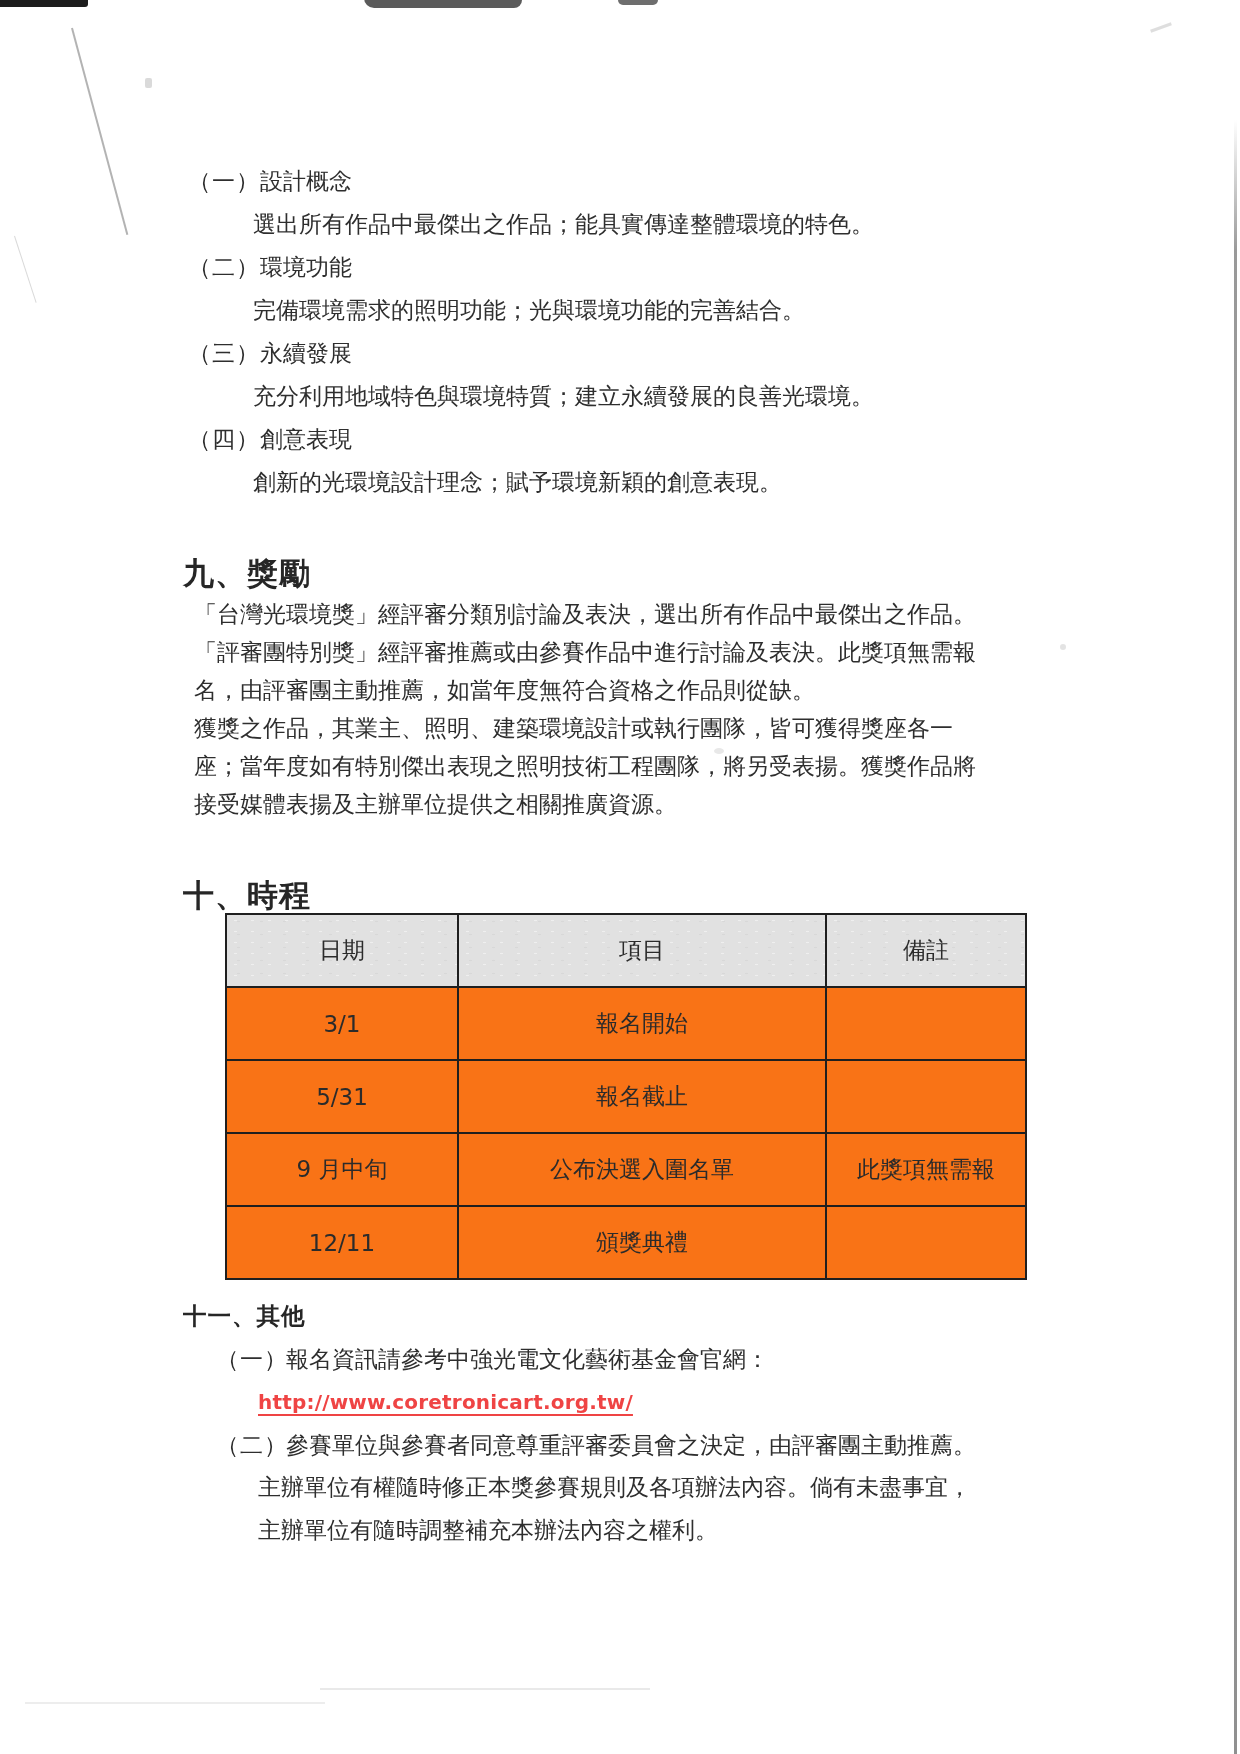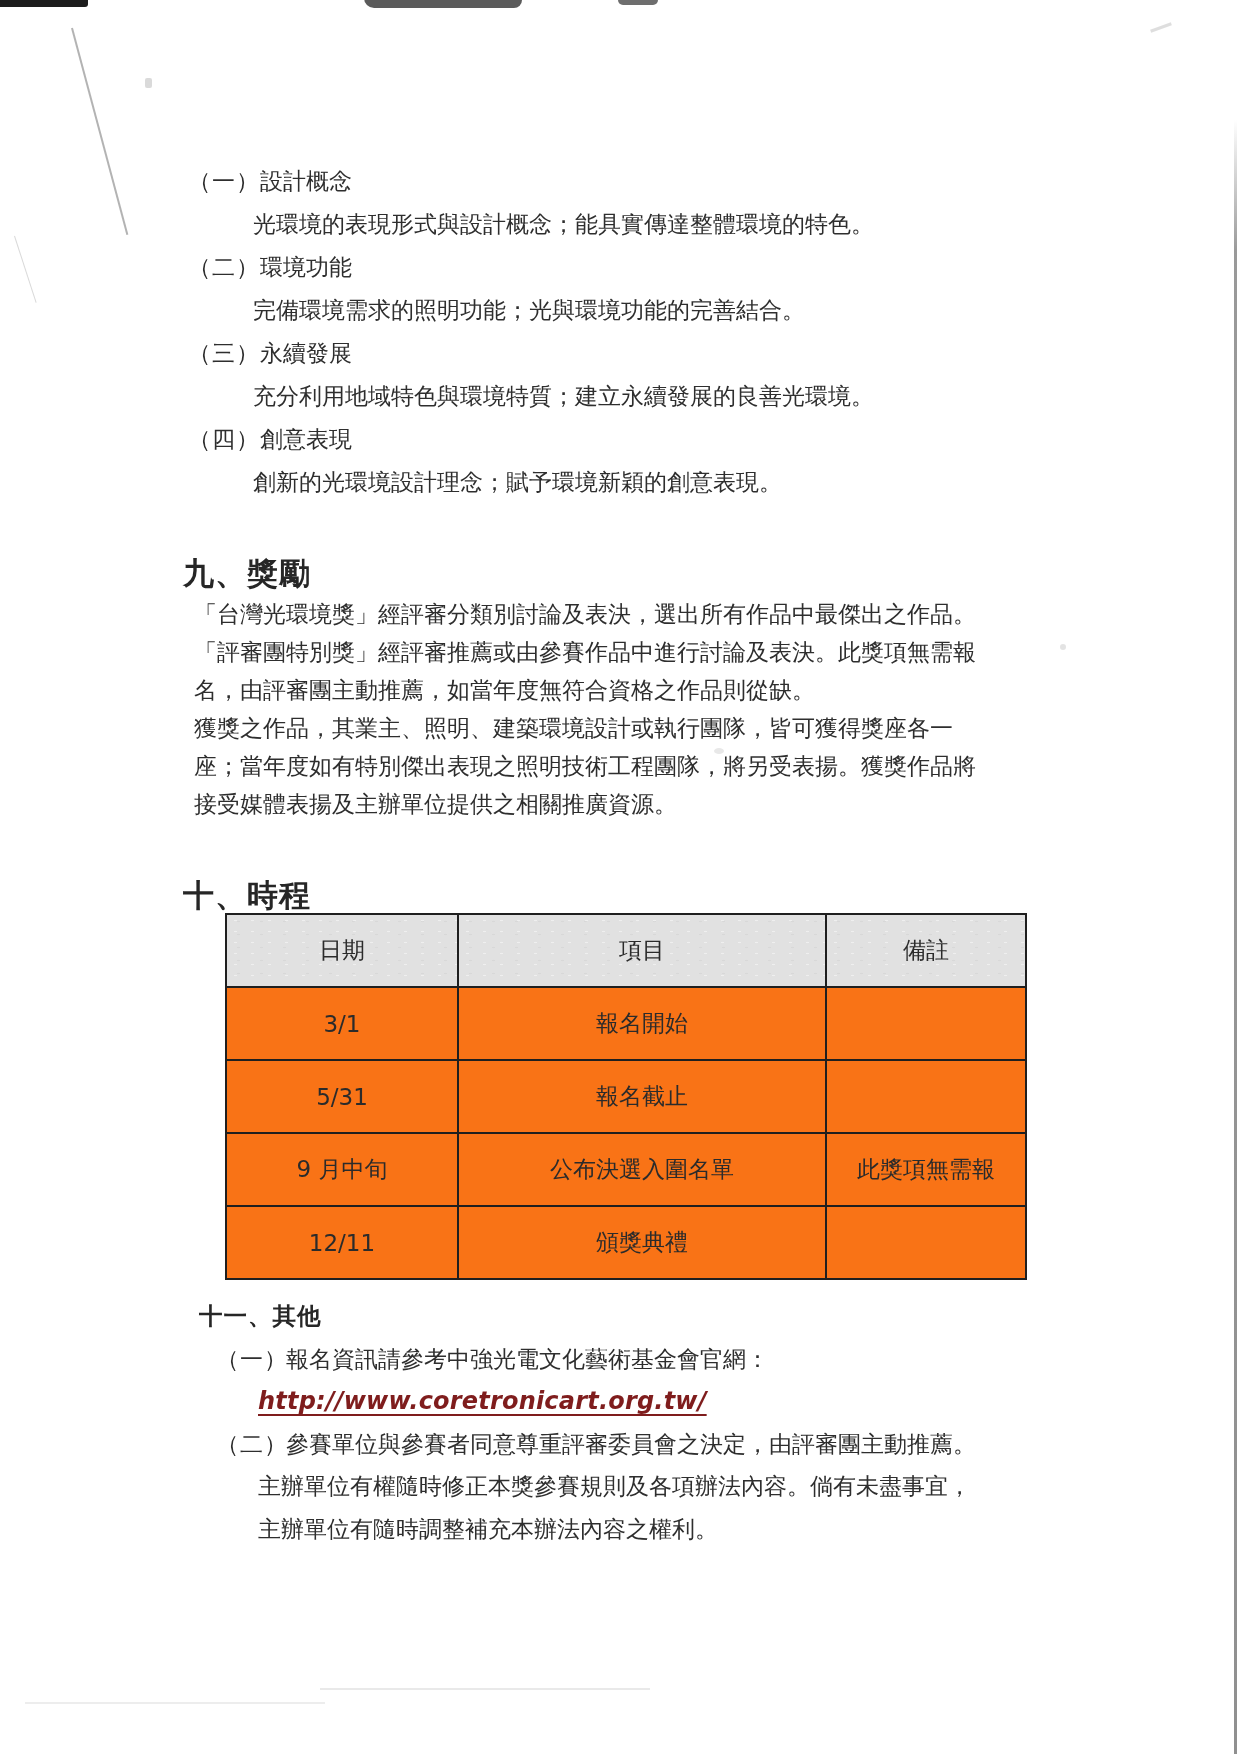--- a/index.html
+++ b/index.html
@@ -61,29 +61,28 @@
     background:#e1e1e1;
     background-image:radial-gradient(rgba(255,255,255,.45) 12%,transparent 13%),radial-gradient(rgba(0,0,0,.04) 10%,transparent 11%);
     background-size:17px 11px,23px 13px;
   }
   table.schedule td{height:63px;background:#f97316;}
   .col-date{width:232px;}
   .col-item{width:368px;}
   .col-note{width:200px;}
 
   .sec11{top:1295px;font-size:23px;line-height:42.5px;}
-  .sec11 .sec-heading{font-size:23.5px;line-height:42.5px;margin-left:16px;}
+  .sec11 .sec-heading{font-size:23.5px;line-height:42.5px;}
   .oth-row{white-space:nowrap;margin-left:28px;}
   .oth-label{display:inline-block;width:70px;letter-spacing:1px;margin-left:5px;}
   .oth-indent{margin-left:75px;white-space:nowrap;}
   .url{
-    font-weight:700;font-size:24px;color:#7f1d1d;
+    font-weight:700;font-size:20px;color:#ef4444;
     text-decoration:underline;text-underline-offset:5px;text-decoration-thickness:2px;
     letter-spacing:.2px;
-    font-style:italic;
   }
 </style>
 </head>
 <body>
 
 <div class="page">
 
   <div class="art bar-topleft"></div>
   <div class="art smudge-1"></div>
   <div class="art smudge-2"></div>
@@ -92,21 +91,21 @@
   <div class="art edge-right"></div>
   <div class="art speck-a"></div>
   <div class="art speck-b"></div>
   <div class="art speck-c"></div>
   <div class="art speck-d"></div>
   <div class="art streak-1"></div>
   <div class="art streak-2"></div>
 
   <div class="criteria">
     <div class="crit-head"><span class="crit-label">（一）</span><span>設計概念</span></div>
-    <div class="crit-desc">光環境的表現形式與設計概念；能具實傳達整體環境的特色。</div>
+    <div class="crit-desc">選出所有作品中最傑出之作品；能具實傳達整體環境的特色。</div>
     <div class="crit-head"><span class="crit-label">（二）</span><span>環境功能</span></div>
     <div class="crit-desc">完備環境需求的照明功能；光與環境功能的完善結合。</div>
     <div class="crit-head"><span class="crit-label">（三）</span><span>永續發展</span></div>
     <div class="crit-desc">充分利用地域特色與環境特質；建立永續發展的良善光環境。</div>
     <div class="crit-head"><span class="crit-label">（四）</span><span>創意表現</span></div>
     <div class="crit-desc">創新的光環境設計理念；賦予環境新穎的創意表現。</div>
   </div>
 
   <div class="sec sec9">
     <div class="sec-heading">九、獎勵</div>

